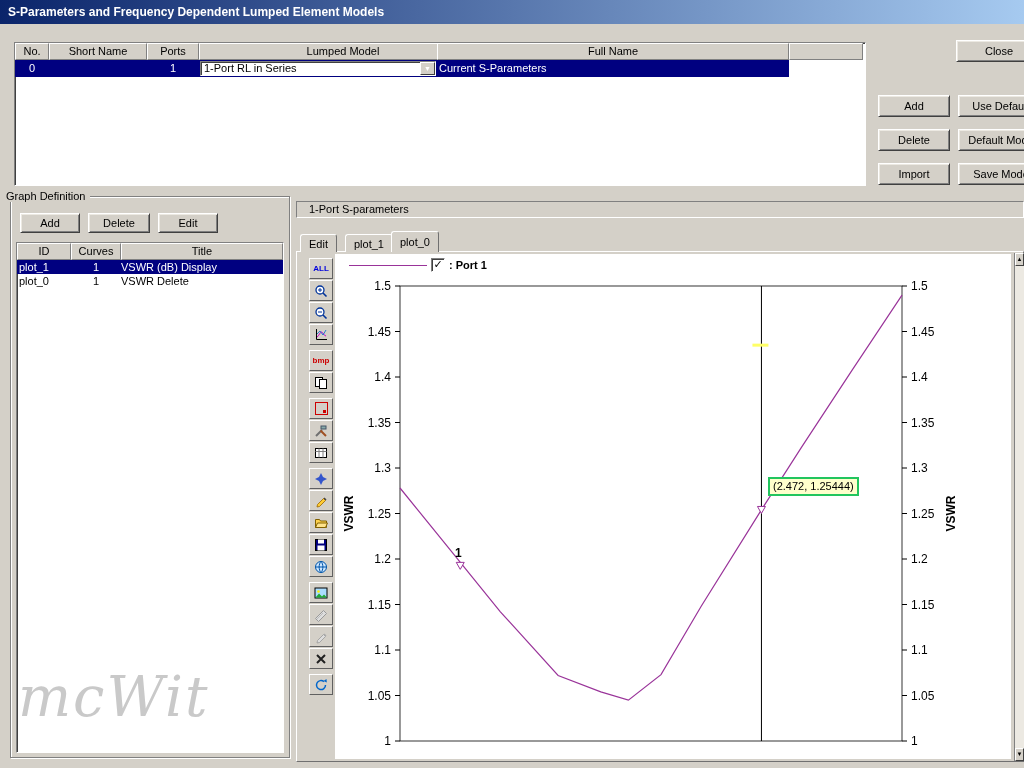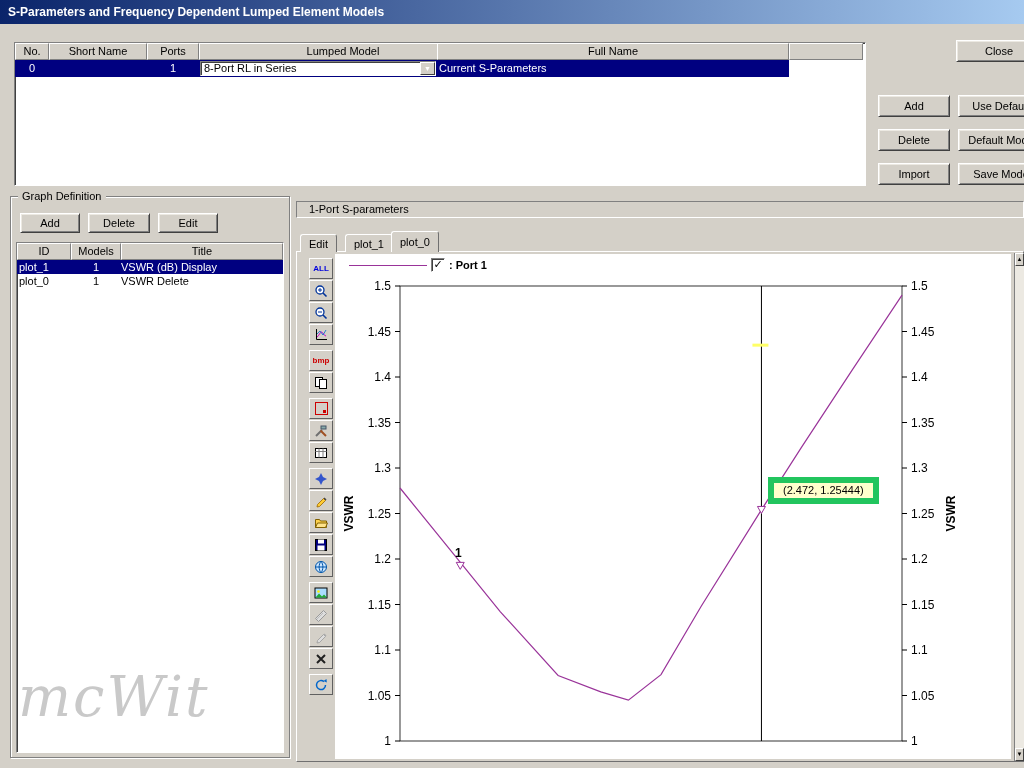--- a/index.html
+++ b/index.html
@@ -39,22 +39,22 @@
   .toolbar{display:flex;flex-direction:column;}
   .tbtn{width:24px;height:21px;margin-bottom:1px;background:#d4d0c8;
         border:1px solid;border-color:#ffffff #606060 #606060 #ffffff;
         box-sizing:border-box;display:flex;align-items:center;justify-content:center;}
   .tbtn.mt4{margin-top:4px;}
   .tlabel{font-weight:bold;font-size:8px;letter-spacing:0;}
   .redsq{width:11px;height:11px;border:1px solid #cc0000;position:relative;}
   .redsq::after{content:"";position:absolute;right:1px;bottom:1px;width:3px;height:3px;background:#cc0000;}
   
   .chart-area{background:#ffffff;}
-  .tooltip{position:absolute;background:#ffffcc;border:6px solid #22c55e;
-           padding:0 9px;line-height:15px;font-size:11px;white-space:nowrap;z-index:9;}
+  .tooltip{position:absolute;background:#ffffcc;border:2px solid #22c55e;
+           padding:0 3px;line-height:15px;font-size:11px;white-space:nowrap;z-index:9;}
   .legend{position:absolute;left:14px;top:2px;height:18px;display:flex;align-items:center;}
   .legend-line{width:78px;height:1px;margin-right:4px;}
   .cb{width:12px;height:12px;background:#fff;border:1px solid;
       border-color:#808080 #fff #fff #808080;box-shadow:inset 1px 1px 0 #404040;
       font-size:11px;line-height:11px;text-align:center;margin-right:4px;}
   .legend-label{font-weight:bold;}
   
   .sb{background:#ece9e2;border-left:1px solid #808080;}
   .sb .sbtn{width:9px;height:13px;background:#d4d0c8;border:1px solid;
             border-color:#fff #404040 #404040 #fff;box-sizing:border-box;
@@ -76,47 +76,47 @@
   <div class="hcell" style="left:132px;width:52px;">Ports</div>
   <div class="hcell" style="left:184px;width:288px;">Lumped Model</div>
   <div class="hcell" style="left:422px;width:352px;">Full Name</div>
   <div class="hcell" style="left:774px;width:74px;"></div>
 
   <div class="abs selrow" style="left:0;top:17px;width:774px;height:17px;">
     <div class="cell" style="left:0;width:34px;text-align:center;">0</div>
     <div class="cell" style="left:34px;width:98px;"></div>
     <div class="cell" style="left:132px;width:52px;text-align:center;">1</div>
     <div class="combo abs" style="left:185px;top:1px;width:236px;height:15px;">
-      <span class="txt">8-Port RL in Series</span>
+      <span class="txt">1-Port RL in Series</span>
       <span class="arrowbtn">
         <span>▼</span>
       </span>
     </div>
     <div class="cell" style="left:424px;width:348px;">Current S-Parameters</div>
   </div>
 </div>
 
 <div class="abs btn" style="left:956px;top:40px;width:86px;height:22px;">Close</div>
 <div class="abs btn" style="left:878px;top:95px;width:72px;height:22px;">Add</div>
 <div class="abs btn" style="left:958px;top:95px;width:86px;height:22px;">Use Default</div>
 <div class="abs btn" style="left:878px;top:129px;width:72px;height:22px;">Delete</div>
 <div class="abs btn" style="left:958px;top:129px;width:86px;height:22px;">Default Mode</div>
 <div class="abs btn" style="left:878px;top:163px;width:72px;height:22px;">Import</div>
 <div class="abs btn" style="left:958px;top:163px;width:86px;height:22px;">Save Mode</div>
 
 <div class="abs groupbox" style="left:10px;top:196px;width:280px;height:562px;"></div>
-<div class="grouptitle abs" style="left:18px;top:190px;">Graph Definition</div>
+<div class="grouptitle abs" style="left:2px;top:190px;">Graph Definition</div>
 
 <div class="abs btn" style="left:20px;top:213px;width:60px;height:20px;">Add</div>
 <div class="abs btn" style="left:88px;top:213px;width:62px;height:20px;">Delete</div>
 <div class="abs btn" style="left:158px;top:213px;width:60px;height:20px;">Edit</div>
 
 <div class="abs sunken" style="left:16px;top:242px;width:268px;height:511px;">
   <div class="hcell" style="left:0;width:54px;">ID</div>
-  <div class="hcell" style="left:54px;width:50px;">Models</div>
+  <div class="hcell" style="left:54px;width:50px;">Curves</div>
   <div class="hcell" style="left:104px;width:162px;">Title</div>
 
   <div class="abs selrow" style="left:0;top:17px;width:266px;height:14px;">
     <div class="cell" style="left:2px;width:52px;line-height:14px;">plot_1</div>
     <div class="cell" style="left:54px;width:50px;text-align:center;line-height:14px;">1</div>
     <div class="cell" style="left:104px;width:160px;line-height:14px;">VSWR (dB) Display</div>
   </div>
   <div class="abs" style="left:0;top:31px;width:266px;height:14px;">
     <div class="cell" style="left:2px;width:52px;line-height:14px;">plot_0</div>
     <div class="cell" style="left:54px;width:50px;text-align:center;line-height:14px;">1</div>

